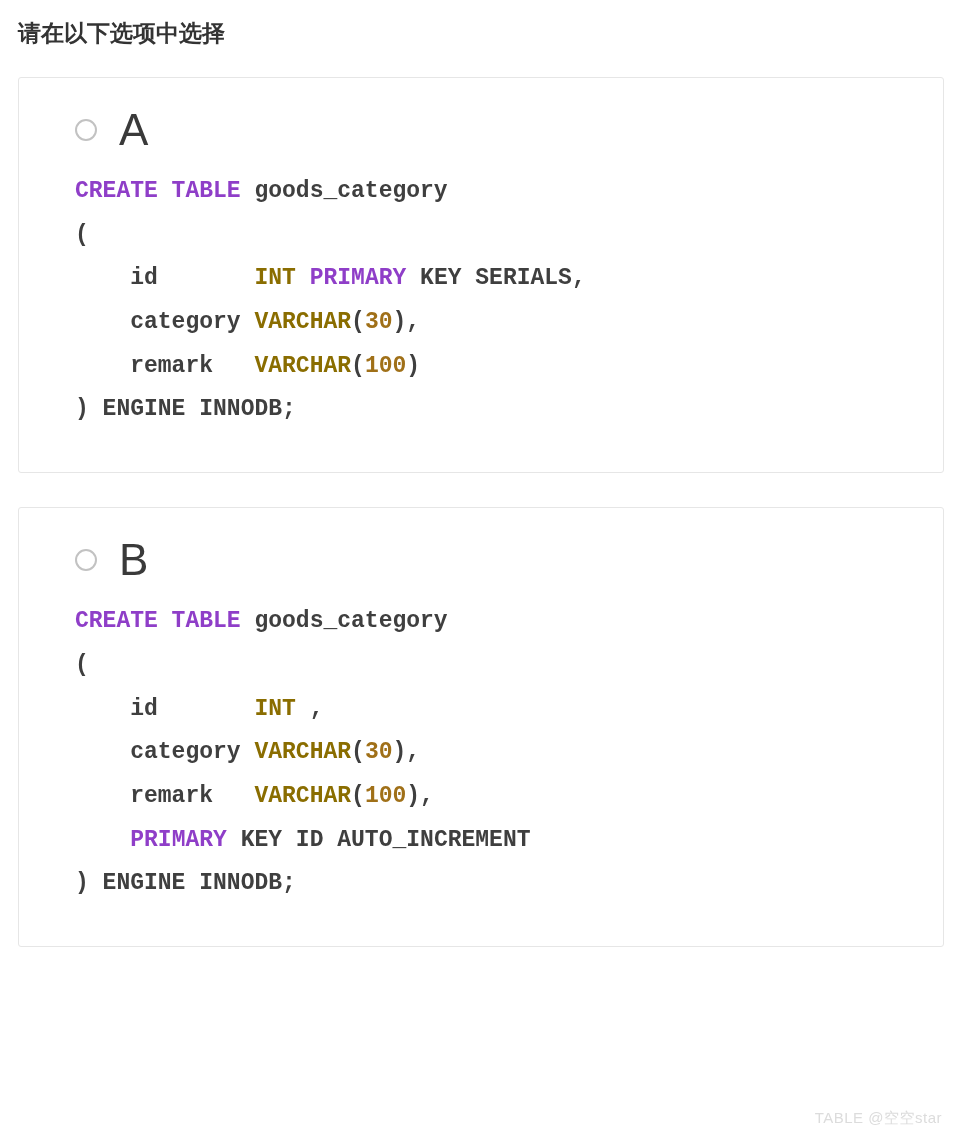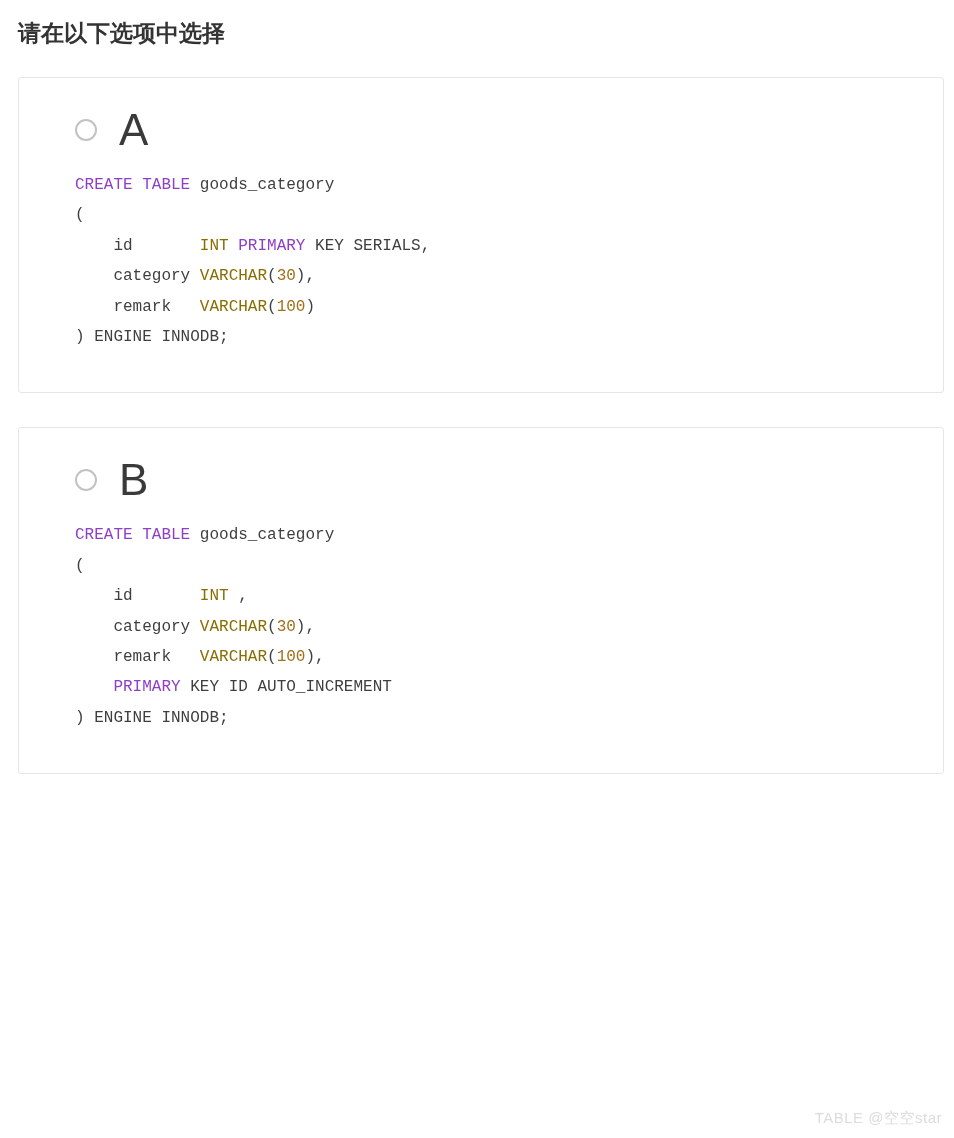--- a/index.html
+++ b/index.html
@@ -41,25 +41,25 @@
   }
   .option-letter {
     font-size: 44px;
     font-weight: 400;
     color: #3a3a3a;
     font-family: Arial, Helvetica, sans-serif;
     line-height: 1;
   }
   .code-block {
     font-family: "SFMono-Regular", Consolas, "Liberation Mono", Menlo, ui-monospace, monospace;
-    font-size: 16px;
+    font-size: 23px;
     line-height: 1.9;
     color: #3f3f3f;
     white-space: pre;
-    font-weight: 400;
+    font-weight: 700;
   }
   .kw-ddl { color: #8f3ec8; } 
   .kw-type { color: #8a6d00; } 
   .kw-num { color: #a07018; } 
   .watermark {
     position: fixed;
     right: 12px;
     bottom: 10px;
     font-size: 15px;
     color: #dcdcdc;

